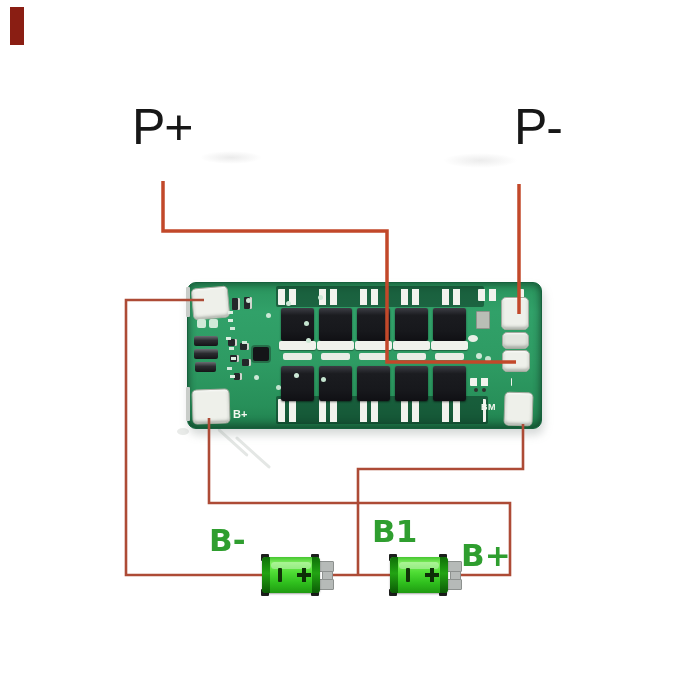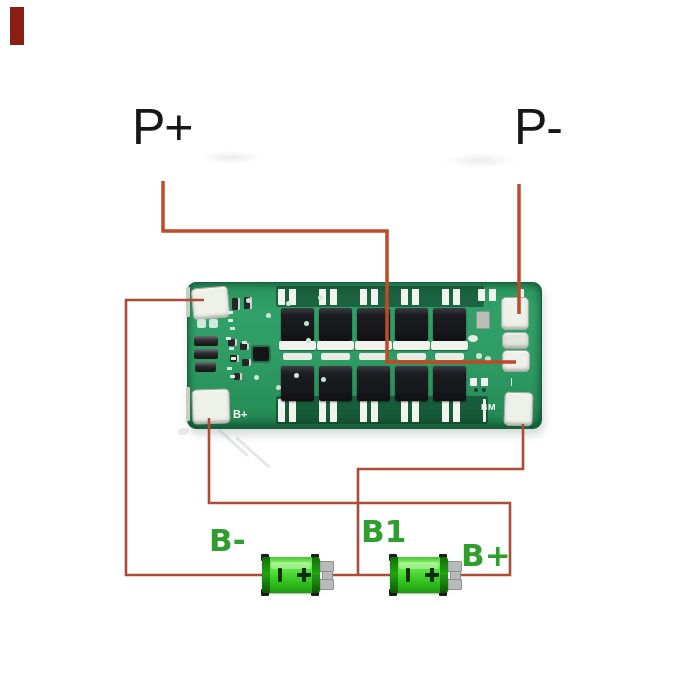--- a/index.html
+++ b/index.html
@@ -88,21 +88,21 @@
   .bat-plus::before{content:"";position:absolute;left:0;top:5px;width:14px;height:4px;background:#0d2e07;}
   .bat-plus::after{content:"";position:absolute;left:5px;top:0;width:4px;height:14px;background:#0d2e07;}
   .bat-conn{position:absolute;background:#b6bab8;border:1px solid #8d918f;border-radius:1px;}
   .cn1{left:60px;top:8px;width:13px;height:9px;}
   .cn2{left:60px;top:26px;width:13px;height:9px;}
   .cn3{left:63px;top:18px;width:9px;height:7px;}
 
   
   .bat-label{font-family:"DejaVu Sans", sans-serif;font-weight:bold;font-size:31px;line-height:1;z-index:60;}
   .lbl-bminus{left:209px;top:525px;}
-  .lbl-b1{left:361px;top:516px;}
+  .lbl-b1{left:372px;top:516px;}
   .lbl-bplus{left:461px;top:540px;}
 </style>
 </head>
 <body>
 
 <div class="stage">
 
   <div class="abs corner-mark" style="background-color: rgb(138, 30, 19);"></div>
 
   <div class="abs term-label lbl-pplus" style="color: rgb(23, 23, 23);">P+</div>

